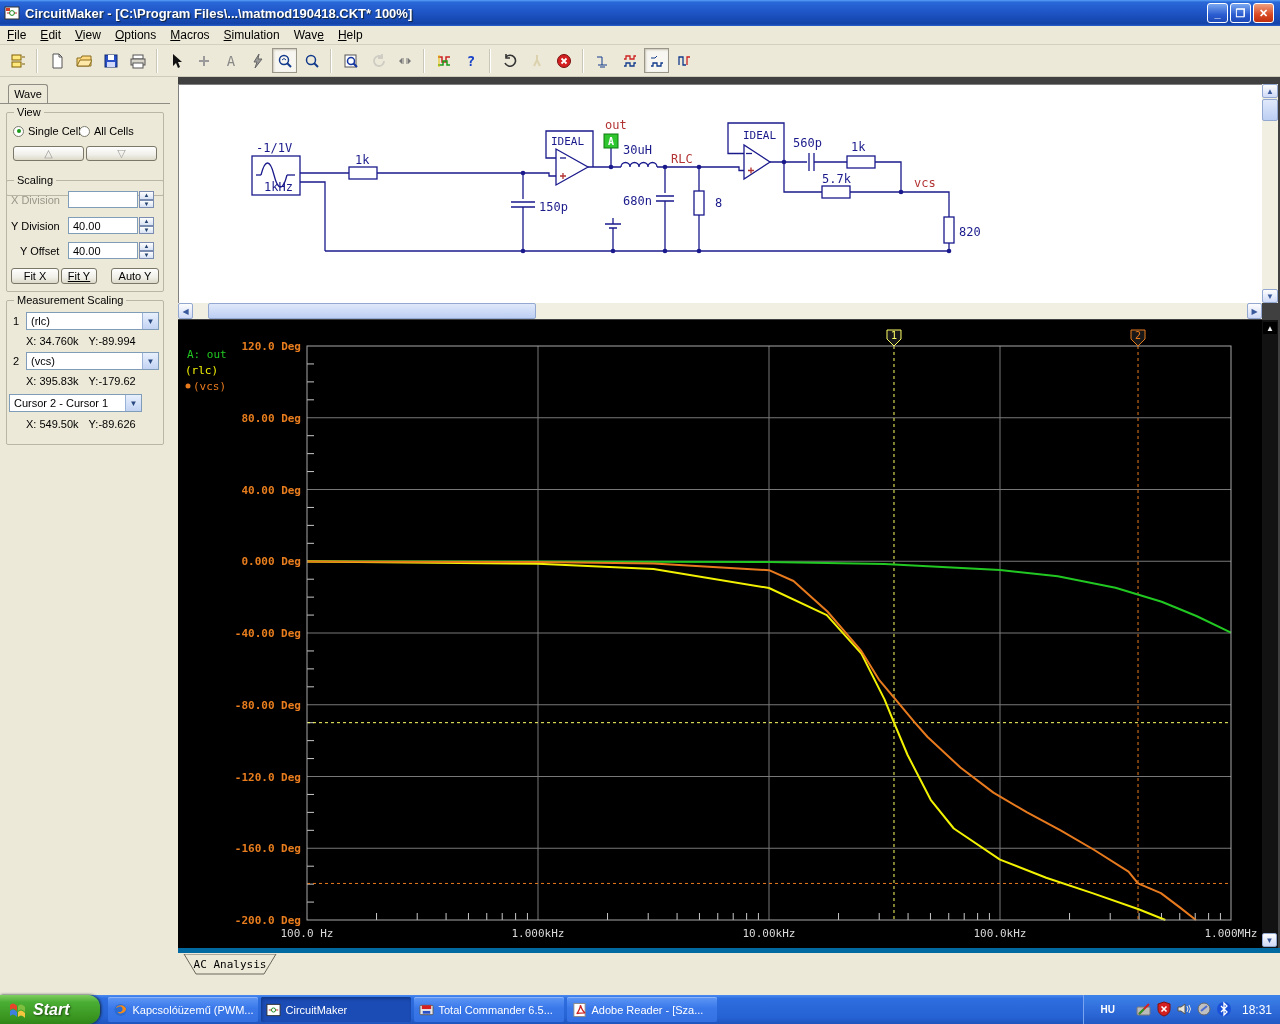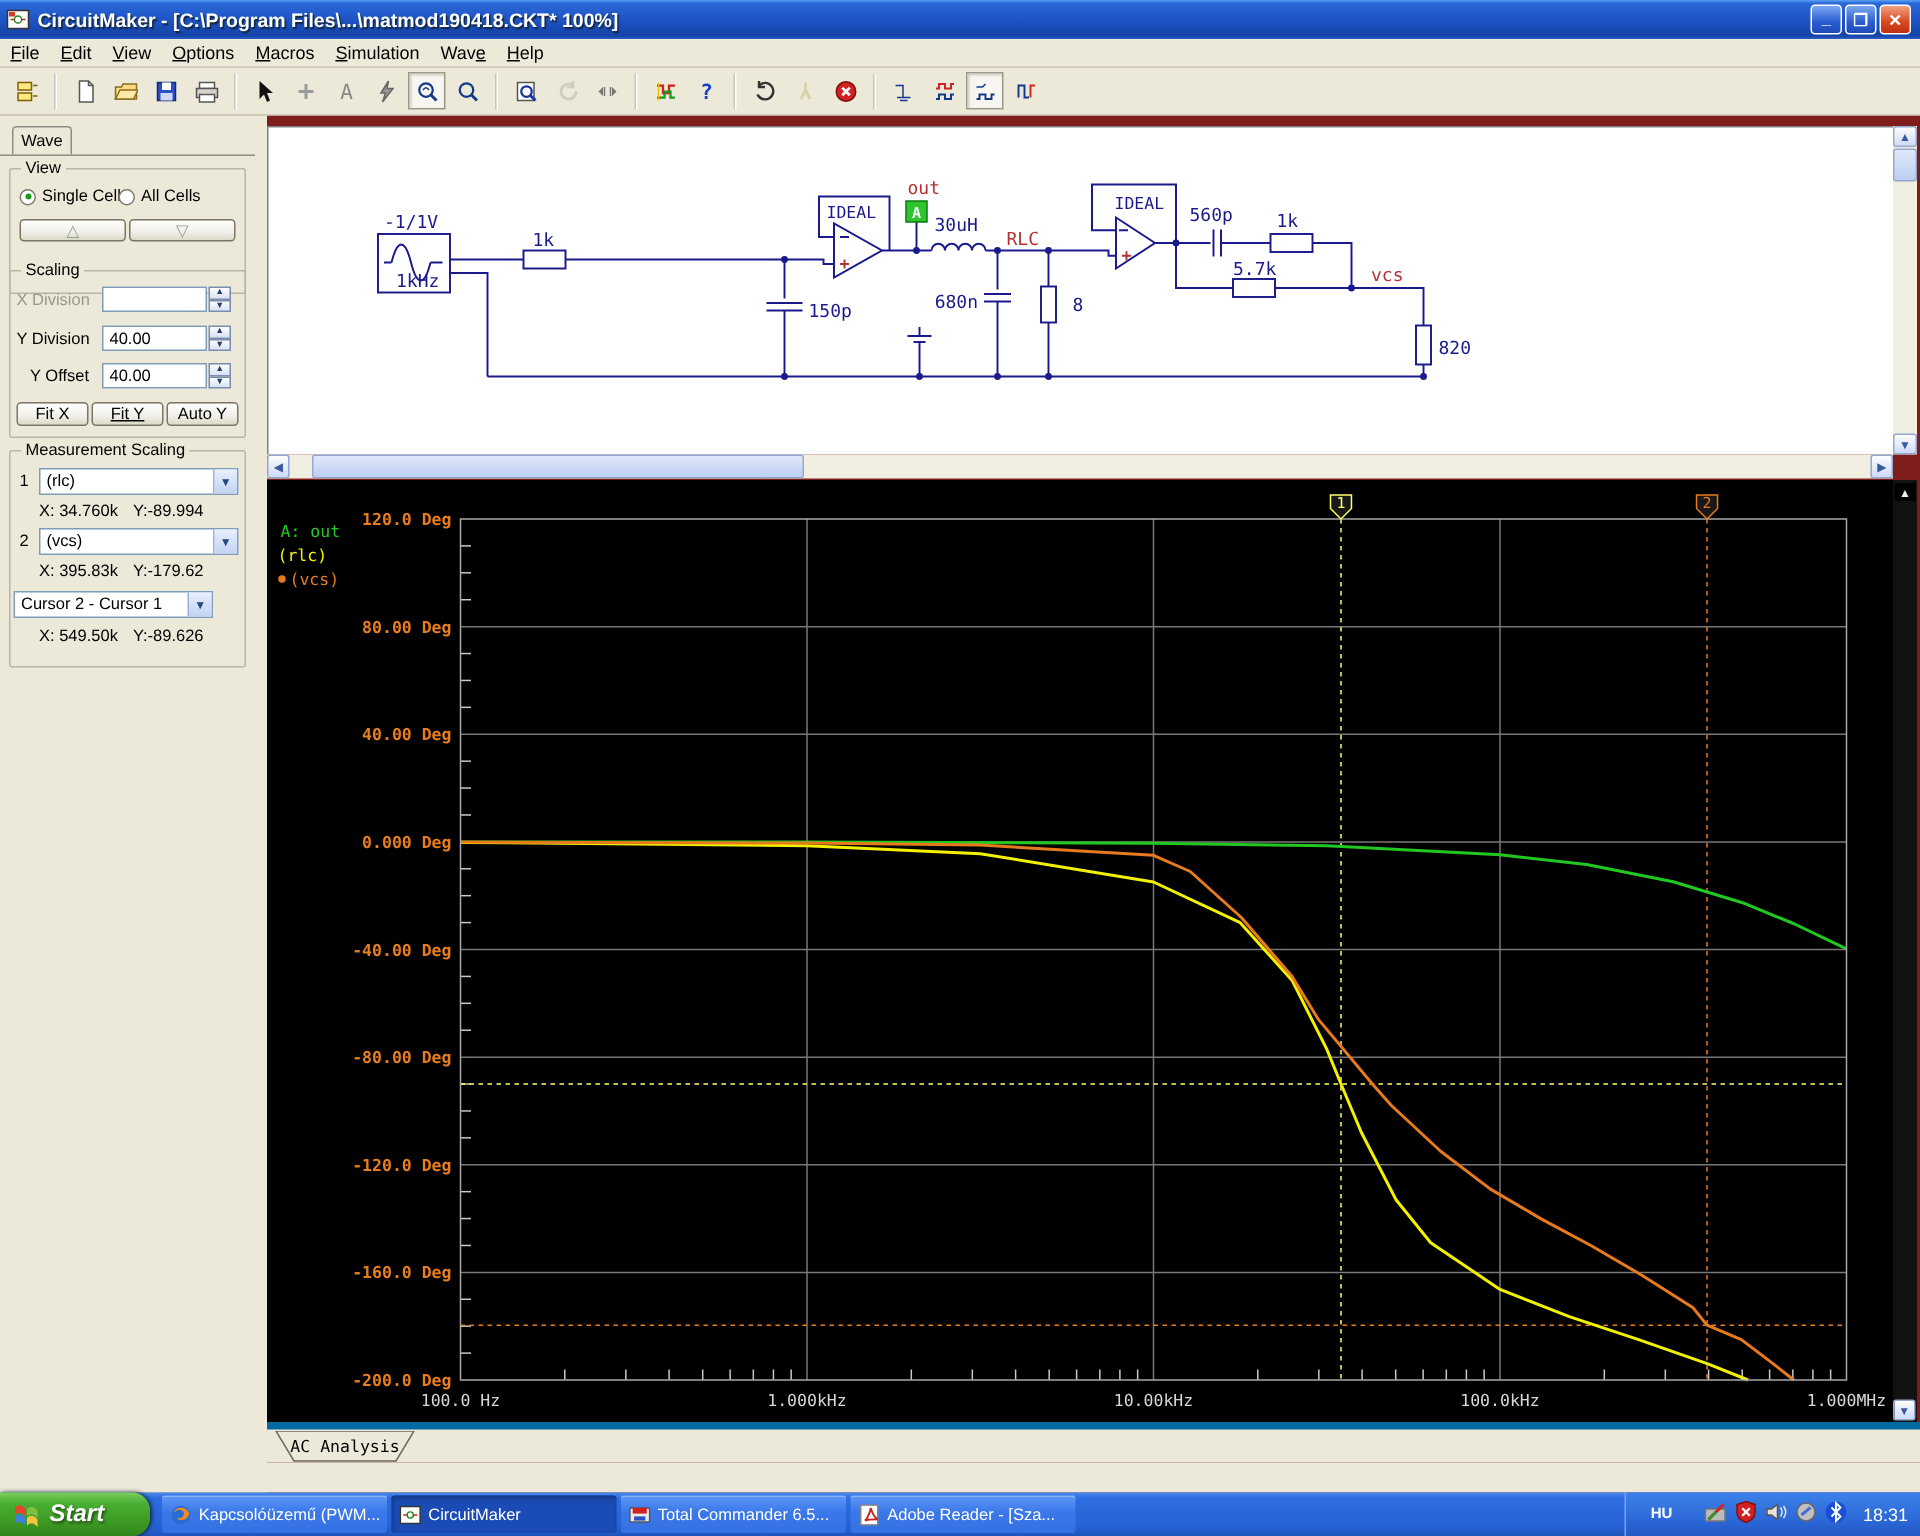--- a/index.html
+++ b/index.html
@@ -1,18 +1,18 @@
 <!DOCTYPE html>
 <html><head>
 <meta charset="utf-8">
 <style>
   html,body{margin:0;padding:0;background:#555;}
   *{box-sizing:border-box;}
   #screen{position:relative;width:1280px;height:1024px;overflow:hidden;
-    font-family:"Liberation Sans",sans-serif;font-size:11px;background:#7f1d1d;}
+    font-family:"Liberation Sans",sans-serif;font-size:11px;background:#404040;}
 
   
   #titlebar{position:absolute;left:0;top:0;width:1280px;height:26px;
     background:linear-gradient(180deg,#5aa1f8 0%,#2a68d8 8%,#1f56c8 45%,#1443a8 92%,#2a60cc 100%);
     display:flex;align-items:center;color:#fff;}
   #title-text{font-size:13px;font-weight:bold;margin-left:5px;text-shadow:1px 1px 1px #123;}
   #app-icon{width:16px;height:16px;margin-left:4px;}
   #winbtns{position:absolute;right:6px;top:3px;display:flex;gap:2px;}
   .winbtn{width:21px;height:20px;border:1px solid #fff;border-radius:3px;color:#fff;
     font-size:11px;font-weight:bold;display:flex;align-items:center;justify-content:center;
@@ -314,21 +314,21 @@
           <div>▲</div>
           <div>▼</div>
         </div>
       <span style="position:absolute;left:13px;top:64px;">Y Offset</span>
       <input class="field" style="left: 61px; top: 61px; width: 70px;" value="40.00">
       <div class="spinner" style="left:132px;top:61px;">
           <div>▲</div>
           <div>▼</div>
         </div>
       <div class="xpbtn" style="position:absolute;left:4px;top:87px;width:48px;height:16px;">Fit X</div>
-      <div class="xpbtn" style="position:absolute;left:54px;top:87px;width:48px;height:16px;text-decoration:underline;">Fit Y</div>
+      <div class="xpbtn" style="position:absolute;left:54px;top:87px;width:36px;height:16px;text-decoration:underline;">Fit Y</div>
       <div class="xpbtn" style="position:absolute;left:104px;top:87px;width:48px;height:16px;">Auto Y</div>
     </div>
 
     <div class="groupbox" style="top:223px;height:145px;">
       <span class="glabel">Measurement Scaling</span>
       <span style="position:absolute;left:6px;top:14px;">1</span>
       <div class="combo" style="left:19px;top:11px;width:133px;">
         <span class="val">(rlc)</span>
         <span class="arrow">▼</span>
       </div>

